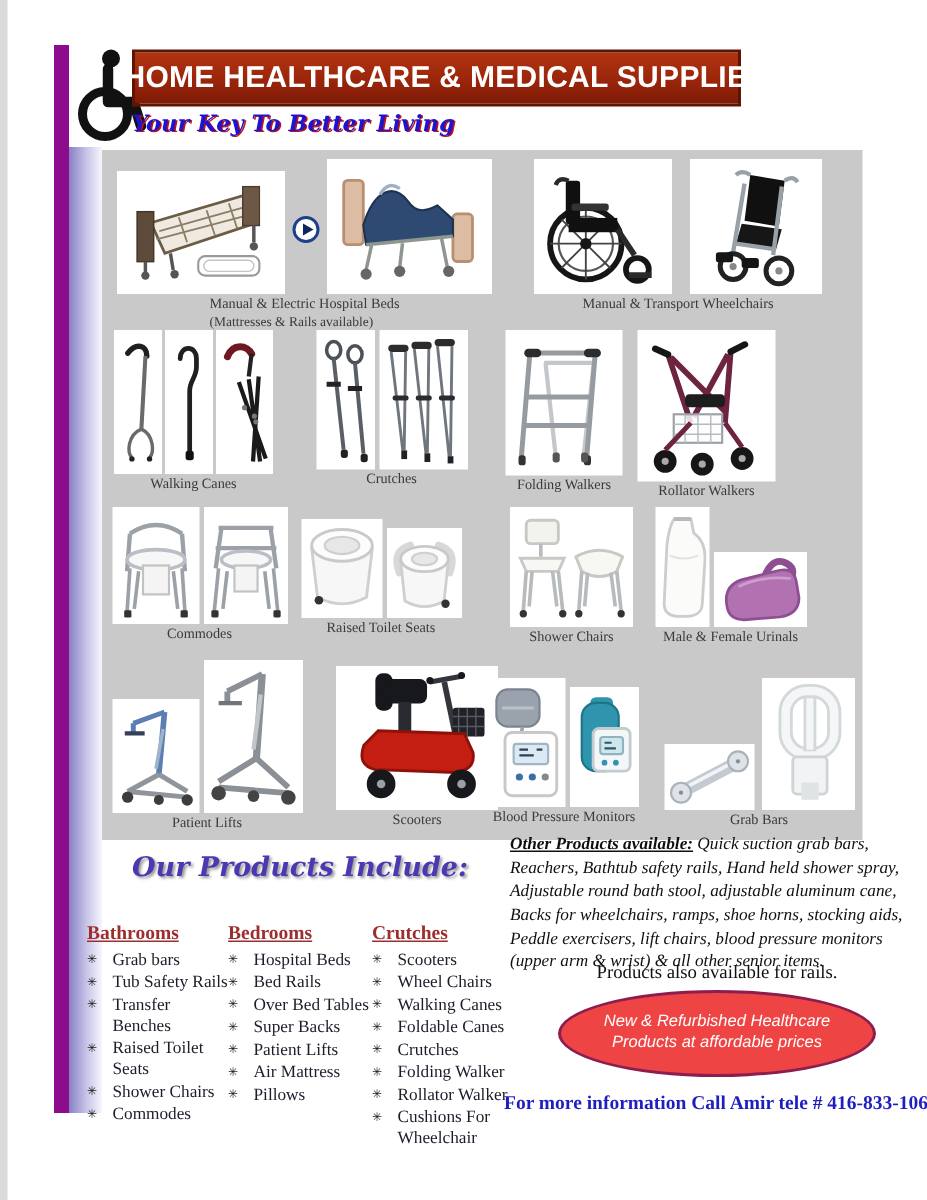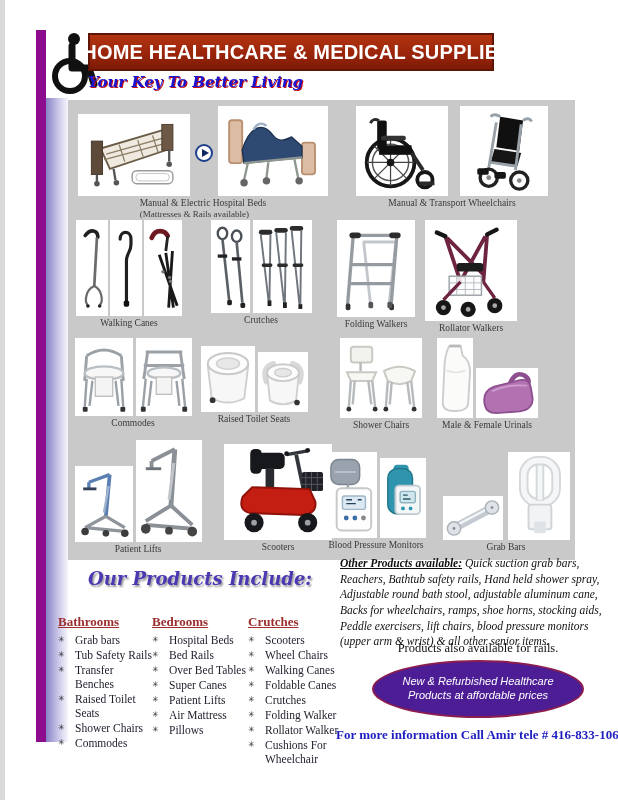--- a/index.html
+++ b/index.html
@@ -48,21 +48,21 @@
   .plist{list-style:none;margin:0;padding:0;font-size:11.5px;color:#1d1d2b;line-height:1.22;}
   .plist li{display:flex;margin-bottom:1px;}
   .plist .b{flex:none;width:17px;font-size:8px;color:#222;padding-top:2px;}
   .plist .t{flex:1;}
   
   .other{left:340px;top:556px;width:276px;font-style:italic;font-size:11.5px;
          line-height:1.36;color:#101010;}
   .other .lead{font-weight:bold;text-decoration:underline;}
   .rental{left:340px;top:641px;width:276px;text-align:center;font-size:12.5px;color:#101010;}
   .promo{left:372px;top:660px;width:212px;height:58px;border-radius:50%;
-         background:#4c1d95;border:2px solid #8c1d4f;box-sizing:border-box;
+         background:#ef4444;border:2px solid #8c1d4f;box-sizing:border-box;
          display:flex;flex-direction:column;align-items:center;justify-content:center;}
   .promo div{font-family:"Liberation Sans",sans-serif;font-style:italic;font-size:11px;
              color:#ffffff;line-height:1.25;white-space:nowrap;}
   .contact{left:336px;top:727px;width:280px;font-weight:bold;font-size:13px;color:#1f1fc0;
            white-space:nowrap;}
   svg{display:block;}
 </style>
 </head>
 <body>
 
@@ -511,21 +511,21 @@
         <li>
             <span class="b">✳</span>
             <span class="t">Bed Rails</span>
           </li>
         <li>
             <span class="b">✳</span>
             <span class="t">Over Bed Tables</span>
           </li>
         <li>
             <span class="b">✳</span>
-            <span class="t">Super Canes</span>
+            <span class="t">Super Backs</span>
           </li>
         <li>
             <span class="b">✳</span>
             <span class="t">Patient Lifts</span>
           </li>
         <li>
             <span class="b">✳</span>
             <span class="t">Air Mattress</span>
           </li>
         <li>

